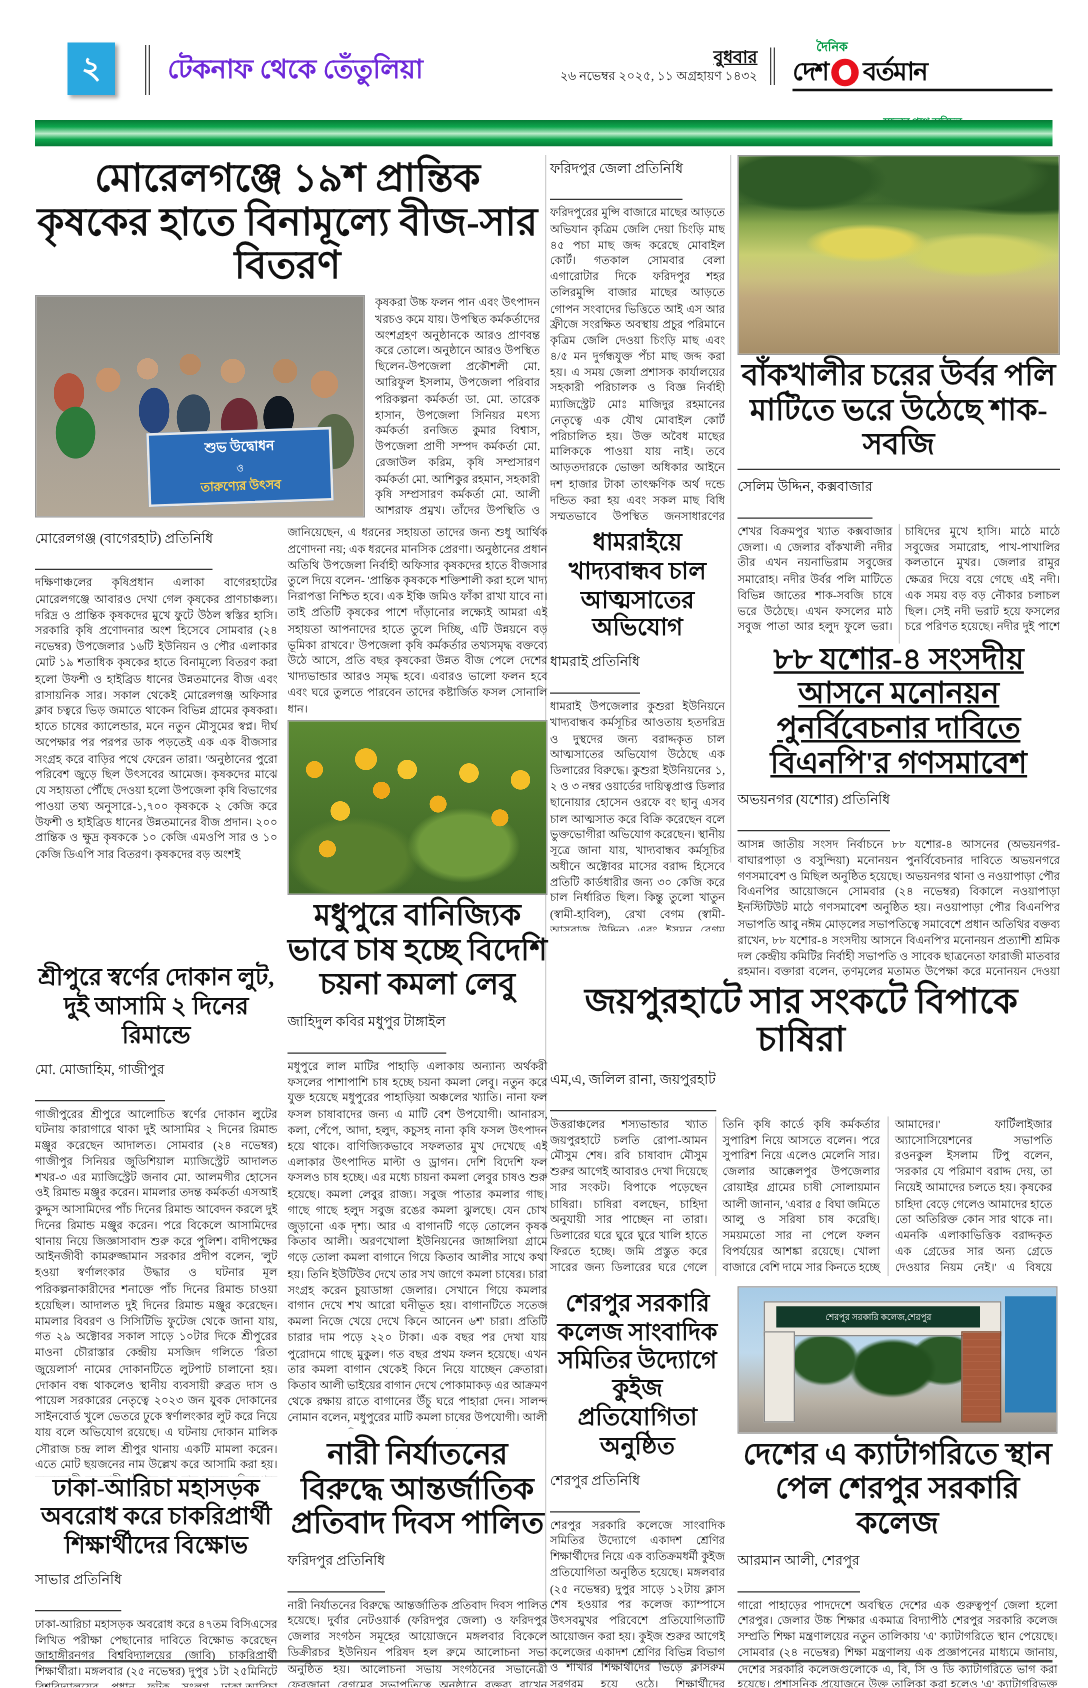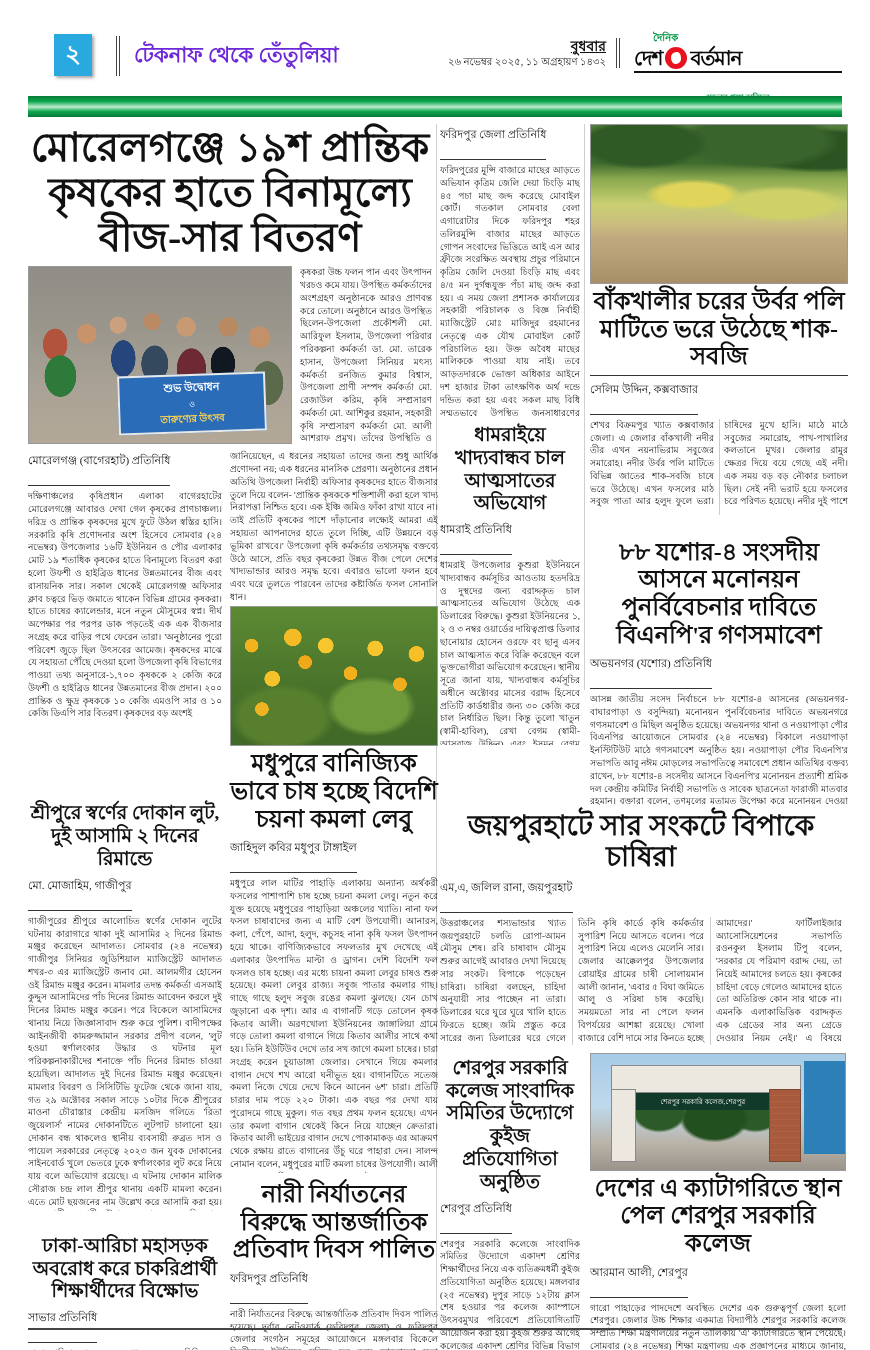--- a/index.html
+++ b/index.html
@@ -24,21 +24,21 @@
   .logo .dot::after{content:"";position:absolute;left:6px;top:5px;width:10px;height:12px;background:#fff;
         border-radius:60% 40% 55% 45%/50% 55% 45% 60%;}
   .logo .tagrow{border-top:2px solid #111;margin-top:2px;padding-top:18px;text-align:center;
         font-size:8px;color:#009944;font-weight:bold;}
   .greenbar{position:absolute;left:0;right:0;top:66px;height:21px;
         background:linear-gradient(180deg,#067a36 0%,#0ea64d 26%,#bdeccb 52%,#0ea64d 74%,#067a36 100%);}
   
   .kickrow{display:flex;align-items:center;gap:8px;margin:4px 0 2px 0;}
   .kicker{font-size:13px;font-weight:bold;white-space:nowrap;}
   .kickrule{flex:1;height:2px;background:#222;}
-  .h-xl{font-size:40px;line-height:1.12;font-weight:900;text-align:center;margin:2px 0 6px 0;}
+  .h-xl{font-size:31px;line-height:1.12;font-weight:900;text-align:center;margin:2px 0 6px 0;}
   .h-lg{font-size:24px;line-height:1.15;font-weight:900;text-align:center;margin:4px 0;}
   .h-md{font-size:19px;line-height:1.2;font-weight:900;text-align:center;margin:4px 0;}
   .h-sp{font-size:28px;line-height:1.1;font-weight:900;text-align:center;margin:6px 0 4px 0;}
   .byline{font-size:11px;font-weight:normal;border-bottom:1px solid #333;display:inline-block;
           padding-bottom:14px;margin:2px 0 4px 0;}
   .body{font-size:9px;line-height:1.42;text-align:justify;overflow:hidden;color:#161616;}
   .rule{height:1px;background:#333;margin:3px 0;}
   .cols2{column-count:2;column-gap:10px;column-rule:1px solid #ccc;}
   .cols3{column-count:3;column-gap:12px;column-rule:1px solid #ccc;}
   
@@ -87,21 +87,21 @@
       radial-gradient(7px 7px at 58% 48%, #f2b01d 95%, transparent),
       radial-gradient(8px 8px at 70% 30%, #f7c52d 95%, transparent),
       radial-gradient(7px 7px at 82% 56%, #f0ad1b 95%, transparent),
       radial-gradient(8px 8px at 90% 34%, #f5bf27 95%, transparent),
       radial-gradient(60px 40px at 68% 72%, #6f9a3c 60%, transparent 75%),
       radial-gradient(70px 45px at 25% 80%, #587f2e 60%, transparent 75%),
       linear-gradient(180deg,#5c8a33 0%,#4a742b 55%,#406827 100%);}
   .ph-college{width:254px;height:116px;background:linear-gradient(180deg,#a7cbe6 0%,#bfd9ec 45%,#b9b2a6 78%,#9a938a 100%);}
   .gate-top{position:absolute;left:8%;top:10%;width:74%;height:22%;background:#ece8e0;border:1px solid #8a8a8a;}
   .gate-sign{position:absolute;left:12%;top:13%;width:64%;height:15%;background:#123a2a;color:#fff;
-      display:flex;align-items:center;justify-content:center;font-size:7px;white-space:nowrap;overflow:hidden;margin-top:24px;}
+      display:flex;align-items:center;justify-content:center;font-size:7px;white-space:nowrap;overflow:hidden;}
   .gate-pl{position:absolute;left:8%;top:30%;width:9%;height:62%;background:#ece8e0;border:1px solid #8a8a8a;}
   .gate-pr{position:absolute;left:70%;top:30%;width:12%;height:62%;background:
       repeating-linear-gradient(180deg,#a85a3c 0 5px,#b06244 5px 6px);border:1px solid #7a4a30;}
   .gate-bldg{position:absolute;right:0;top:6%;width:16%;height:80%;background:#2d7fb8;}
   .gate-trees{position:absolute;left:16%;top:32%;width:54%;height:60%;background:
       radial-gradient(40px 30px at 20% 30%, #2c5a28 60%, transparent 70%),
       radial-gradient(50px 34px at 60% 40%, #23501f 60%, transparent 70%),
       radial-gradient(40px 30px at 90% 30%, #2c5a28 60%, transparent 70%);}
 </style>
 </head>
@@ -148,21 +148,21 @@
         </div>
 
         <div class="row" style="margin-top:6px;">
 
           <div style="width:194px;flex:0 0 194px;">
             <div class="byline">মোরেলগঞ্জ (বাগেরহাট) প্রতিনিধি</div>
             <div class="body" style="height:300px;">দক্ষিণাঞ্চলের কৃষিপ্রধান এলাকা বাগেরহাটের মোরেলগঞ্জে আবারও দেখা গেল কৃষকের প্রাণচাঞ্চল্য। দরিদ্র ও প্রান্তিক কৃষকদের মুখে ফুটে উঠল স্বস্তির হাসি। সরকারি কৃষি প্রণোদনার অংশ হিসেবে সোমবার (২৪ নভেম্বর) উপজেলার ১৬টি ইউনিয়ন ও পৌর এলাকার মোট ১৯ শতাধিক কৃষকের হাতে বিনামূল্যে বিতরণ করা হলো উফশী ও হাইব্রিড ধানের উন্নতমানের বীজ এবং রাসায়নিক সার। সকাল থেকেই মোরেলগঞ্জ অফিসার ক্লাব চত্বরে ভিড় জমাতে থাকেন বিভিন্ন গ্রামের কৃষকরা। হাতে চাষের ক্যালেন্ডার, মনে নতুন মৌসুমের স্বপ্ন। দীর্ঘ অপেক্ষার পর পরপর ডাক পড়তেই এক এক বীজসার সংগ্রহ করে বাড়ির পথে ফেরেন তারা। 'অনুষ্ঠানের পুরো পরিবেশ জুড়ে ছিল উৎসবের আমেজ। কৃষকদের মাঝে যে সহায়তা পৌঁছে দেওয়া হলো উপজেলা কৃষি বিভাগের পাওয়া তথ্য অনুসারে-১,৭০০ কৃষককে ২ কেজি করে উফশী ও হাইব্রিড ধানের উন্নতমানের বীজ প্রদান। ২০০ প্রান্তিক ও ক্ষুদ্র কৃষককে ১০ কেজি এমওপি সার ও ১০ কেজি ডিএপি সার বিতরণ। কৃষকদের বড় অংশই</div>
             <div class="h-md" style="margin-top:12px;">শ্রীপুরে স্বর্ণের দোকান লুট, দুই আসামি ২ দিনের রিমান্ডে</div>
             <div class="byline">মো. মোজাহিম, গাজীপুর</div>
             <div class="body" style="height:296px;">গাজীপুরের শ্রীপুরে আলোচিত স্বর্ণের দোকান লুটের ঘটনায় কারাগারে থাকা দুই আসামির ২ দিনের রিমান্ড মঞ্জুর করেছেন আদালত। সোমবার (২৪ নভেম্বর) গাজীপুর সিনিয়র জুডিশিয়াল ম্যাজিস্ট্রেট আদালত শখর-৩ এর ম্যাজিস্ট্রেট জনাব মো. আলমগীর হোসেন ওই রিমান্ড মঞ্জুর করেন। মামলার তদন্ত কর্মকর্তা এসআই কুদ্দুস আসামিদের পাঁচ দিনের রিমান্ড আবেদন করলে দুই দিনের রিমান্ড মঞ্জুর করেন। পরে বিকেলে আসামিদের থানায় নিয়ে জিজ্ঞাসাবাদ শুরু করে পুলিশ। বাদীপক্ষের আইনজীবী কামরুজ্জামান সরকার প্রদীপ বলেন, 'লুট হওয়া স্বর্ণালংকার উদ্ধার ও ঘটনার মূল পরিকল্পনাকারীদের শনাক্তে পাঁচ দিনের রিমান্ড চাওয়া হয়েছিল। আদালত দুই দিনের রিমান্ড মঞ্জুর করেছেন। মামলার বিবরণ ও সিসিটিভি ফুটেজ থেকে জানা যায়, গত ২৯ অক্টোবর সকাল সাড়ে ১০টার দিকে শ্রীপুরের মাওনা চৌরাস্তার কেন্দ্রীয় মসজিদ গলিতে 'রিতা জুয়েলার্স' নামের দোকানটিতে লুটপাট চালানো হয়। দোকান বন্ধ থাকলেও স্থানীয় ব্যবসায়ী রুব্রত দাস ও পায়েল সরকারের নেতৃত্বে ২০২৩ জন যুবক দোকানের সাইনবোর্ড খুলে ভেতরে ঢুকে স্বর্ণালংকার লুট করে নিয়ে যায় বলে অভিযোগ রয়েছে। এ ঘটনায় দোকান মালিক সৌরাজ চন্দ্র লাল শ্রীপুর থানায় একটি মামলা করেন। এতে মোট ছয়জনের নাম উল্লেখ করে আসামি করা হয়। ভুক্তভোগী ব্যবসায়ী গৌরাঙ্গ চন্দ্র দাস বলেন, 'দিনদুপুরে পরিকল্পিতভাবে আমার দোকানে হামলা হয়েছে। পুলিশের দ্রুত তৎপরতায় কিছুটা স্বস্তি পেলেও যারা মূল হোতা, তাদেরও গ্রেপ্তার চাই। সুষ্ঠু বিচার হলে ভবিষ্যতে এমন ঘটনা ঘটাতে কেউ সাহস পাবে না।' শ্রীপুর থানার ভারপ্রাপ্ত কর্মকর্তা (ওসি) মহম্মদ আব্দুল বারিক বলেন, 'দুই আসামিকে রিমান্ডে এনে জিজ্ঞাসাবাদ চলছে। বাকি আসামিদের গ্রেপ্তারে অভিযান অব্যাহত হয়েছে।'</div>
-            <div class="h-md" style="margin-top:24px;">ঢাকা-আরিচা মহাসড়ক অবরোধ করে চাকরিপ্রার্থী শিক্ষার্থীদের বিক্ষোভ</div>
+            <div class="h-md" style="margin-top:0;">ঢাকা-আরিচা মহাসড়ক অবরোধ করে চাকরিপ্রার্থী শিক্ষার্থীদের বিক্ষোভ</div>
             <div class="byline">সাভার প্রতিনিধি</div>
             <div class="body" style="height:238px;">ঢাকা-আরিচা মহাসড়ক অবরোধ করে ৪৭তম বিসিএসের লিখিত পরীক্ষা পেছানোর দাবিতে বিক্ষোভ করেছেন জাহাঙ্গীরনগর বিশ্ববিদ্যালয়ের (জাবি) চাকরিপ্রার্থী শিক্ষার্থীরা। মঙ্গলবার (২৫ নভেম্বর) দুপুর ১টা ২৫মিনিটে বিশ্ববিদ্যালয়ের প্রধান ফটক সংলগ্ন ঢাকা-আরিচা মহাসড়কে আরিচাগামী লেন অবরোধ করে তারা বিক্ষোভ শুরু করেন। মহাসড়ক অবরোধের ২০ মিনিট পর দুপুর ১টা ৪৫মিনিটে তারা অবরোধ তুলে নেন। এরপর ঢাকাগামী লেনে অবস্থান নেন তারা। এ সময় চাকরিপ্রার্থী শিক্ষার্থীদের বিভিন্ন দাবি সংবলিত প্ল্যাকার্ড হাতে স্লোগান দিতে দেখা যায়। তাদের দাবি, ৪৭তম বিসিএসের লিখিত পরীক্ষা পিছিয়ে নতুন তারিখ ঘোষণা করতে হবে এবং প্রিলিমিনারি পরীক্ষার ফল পুনর্মূল্যায়ন করতে হবে। আন্দোলনরত এক শিক্ষার্থী বলেন, 'যৌক্তিক দাবি মেনে না নেওয়া পর্যন্ত আমাদের কর্মসূচি চলবে।' পরে প্রশাসনের আশ্বাসে তারা মহাসড়ক ছেড়ে ক্যাম্পাসে ফিরে যান। এ সময় মহাসড়কের উভয় পাশে দীর্ঘ যানজট সৃষ্টি হয়ে ভোগান্তিতে পড়েন যাত্রীরা।</div>
           </div>
 
           <div style="flex:1;">
             <div class="body" style="height:150px;">জানিয়েছেন, এ ধরনের সহায়তা তাদের জন্য শুধু আর্থিক প্রণোদনা নয়; এক ধরনের মানসিক প্রেরণা। অনুষ্ঠানের প্রধান অতিথি উপজেলা নির্বাহী অফিসার কৃষকদের হাতে বীজসার তুলে দিয়ে বলেন- 'প্রান্তিক কৃষককে শক্তিশালী করা হলে খাদ্য নিরাপত্তা নিশ্চিত হবে। এক ইঞ্চি জমিও ফাঁকা রাখা যাবে না। তাই প্রতিটি কৃষকের পাশে দাঁড়ানোর লক্ষ্যেই আমরা এই সহায়তা আপনাদের হাতে তুলে দিচ্ছি, এটি উন্নয়নে বড় ভূমিকা রাখবে।' উপজেলা কৃষি কর্মকর্তার তথ্যসমৃদ্ধ বক্তব্যে উঠে আসে, প্রতি বছর কৃষকেরা উন্নত বীজ পেলে দেশের খাদ্যভান্ডার আরও সমৃদ্ধ হবে। এবারও ভালো ফলন হবে এবং ঘরে তুলতে পারবেন তাদের কষ্টার্জিত ফসল সোনালি ধান।</div>
             <div class="ph ph-orange" style="margin-top:6px;"></div>
             <div class="h-lg">মধুপুরে বানিজ্যিক ভাবে চাষ হচ্ছে বিদেশি চয়না কমলা লেবু</div>
             <div class="byline">জাহিদুল কবির মধুপুর টাঙ্গাইল</div>
             <div class="body" style="height:296px;">মধুপুরে লাল মাটির পাহাড়ি এলাকায় অন্যান্য অর্থকরী ফসলের পাশাপাশি চাষ হচ্ছে চয়না কমলা লেবু। নতুন করে যুক্ত হয়েছে মধুপুরের পাহাড়িয়া অঞ্চলের খ্যাতি। নানা ফল ফসল চাষাবাদের জন্য এ মাটি বেশ উপযোগী। আনারস, কলা, পেঁপে, আদা, হলুদ, কচুসহ নানা কৃষি ফসল উৎপাদন হয়ে থাকে। বাণিজ্যিকভাবে সফলতার মুখ দেখেছে এই এলাকার উৎপাদিত মাল্টা ও ড্রাগন। দেশি বিদেশি ফল ফসলও চাষ হচ্ছে। এর মধ্যে চায়না কমলা লেবুর চাষও শুরু হয়েছে। কমলা লেবুর রাজ্য। সবুজ পাতার কমলার গাছ। গাছে গাছে হলুদ সবুজ রঙের কমলা ঝুলছে। যেন চোখ জুড়ানো এক দৃশ্য। আর এ বাগানটি গড়ে তোলেন কৃষক কিতাব আলী। অরণখোলা ইউনিয়নের জাঙ্গালিয়া গ্রামে গড়ে তোলা কমলা বাগানে গিয়ে কিতাব আলীর সাথে কথা হয়। তিনি ইউটিউব দেখে তার সখ জাগে কমলা চাষের। চারা সংগ্রহ করেন চুয়াডাঙ্গা জেলার। সেখানে গিয়ে কমলার বাগান দেখে শখ আরো ঘনীভূত হয়। বাগানটিতে সতেজ কমলা নিজে খেয়ে দেখে কিনে আনেন ৬শ' চারা। প্রতিটি চারার দাম পড়ে ২২০ টাকা। এক বছর পর দেখা যায় পুরোদমে গাছে মুকুল। গত বছর প্রথম ফলন হয়েছে। এখন তার কমলা বাগান থেকেই কিনে নিয়ে যাচ্ছেন ক্রেতারা। কিতাব আলী ভাইয়ের বাগান দেখে পোকামাকড় এর আক্রমণ থেকে রক্ষায় রাতে বাগানের উঁচু ঘরে পাহারা দেন। সালন্দ নোমান বলেন, মধুপুরের মাটি কমলা চাষের উপযোগী। আলী এক একর জমিতে বাগান করে আড়াই মন কমলাসহ গাছ থেকেও অনেক মিষ্টি ফলন পেয়েছেন। প্রতিটি গাছে প্রচুর ফলন দেখে আমারও ইচ্ছে হচ্ছে বাগান করার। জয়নাল আবেদীন বলেন, কমলা চাষের ভবিষ্যৎ ভালো। তবে বাজারের নিশ্চয়তা দরকার, প্রতি কেজি একশ টাকা দরে বিক্রি হচ্ছে। কৃষি কর্মকর্তা কৃষিবিদ বলেন, মধুপুরের মাটি ভালো হওয়ায় প্রচুর পরিমাণে কমলা ধরেছে। অনেকেই কমলা চাষে এগিয়ে আসছেন। বাগানে প্রচুর পরিমাণে ফলন হওয়ায় এলাকার অনেকে আগ্রহী হয়ে উঠছেন।</div>
@@ -183,21 +183,21 @@
             <div class="byline">ধামরাই প্রতিনিধি</div>
             <div class="body" style="height:186px;">ধামরাই উপজেলার কুশুরা ইউনিয়নে খাদ্যবান্ধব কর্মসূচির আওতায় হতদরিদ্র ও দুস্থদের জন্য বরাদ্দকৃত চাল আত্মসাতের অভিযোগ উঠেছে এক ডিলারের বিরুদ্ধে। কুশুরা ইউনিয়নের ১, ২ ও ৩ নম্বর ওয়ার্ডের দায়িত্বপ্রাপ্ত ডিলার ছানোয়ার হোসেন ওরফে বং ছানু এসব চাল আত্মসাত করে বিক্রি করেছেন বলে ভুক্তভোগীরা অভিযোগ করেছেন। স্থানীয় সূত্রে জানা যায়, খাদ্যবান্ধব কর্মসূচির অধীনে অক্টোবর মাসের বরাদ্দ হিসেবে প্রতিটি কার্ডধারীর জন্য ৩০ কেজি করে চাল নির্ধারিত ছিল। কিন্তু তুলো খাতুন (স্বামী-হাবিল), রেখা বেগম (স্বামী-আসরাজ উদ্দিন) এবং ইসমন বেগম (স্বামী-আব্দুরইল)-এই তিন কার্ডধারীকে একাধিকবার ঘুরিয়ে ফিরিয়ে চাল দেওয়া হয়নি। ভুক্তভোগীদের অভিযোগ, ডিলার ছানোয়ার হোসেন বিভিন্ন অজুহাতে নিজের পর নিন তাদের কাছে রেখে শেষ পর্যন্ত চাল না দিয়ে আত্মসাত করেন এবং তা বাজারে বিক্রি করে দেন। স্থানীয়রা জানান, ডিলারের গুদামে নেই কোনো নিয়মকানুন, নেই মেইনবোর্ড বা সঠিক রেজিস্টার। মেইনবোর্ডবিহীন ওই গুদামে দীর্ঘদিন ধরেই চলছে দুর্নীতি ও অনিয়ম। ভুক্তভোগী কার্ডধারীরা বিষয়টি তদন্ত করে ব্যবস্থা নেওয়ার দাবি জানিয়েছেন। এ বিষয়ে জানতে ডিলারের সঙ্গে যোগাযোগ করা হলে তিনি কোনো বক্তব্য দিতে রাজি হননি।</div>
           </div>
 
           <div style="flex:1;">
             <div class="ph ph-field"></div>
             <div class="h-lg">বাঁকখালীর চরের উর্বর পলি মাটিতে ভরে উঠেছে শাক- সবজি</div>
             <div class="rule"></div>
             <div class="byline">সেলিম উদ্দিন, কক্সবাজার</div>
             <div class="body cols2" style="height:96px;">শেখর বিক্রমপুর খ্যাত কক্সবাজার জেলা। এ জেলার বাঁকখালী নদীর তীর এখন নয়নাভিরাম সবুজের সমারোহ। নদীর উর্বর পলি মাটিতে বিভিন্ন জাতের শাক-সবজি চাষে ভরে উঠেছে। এখন ফসলের মাঠ সবুজ পাতা আর হলুদ ফুলে ভরা। চাষিদের মুখে হাসি। মাঠে মাঠে সবুজের সমারোহ, পাখ-পাখালির কলতানে মুখর। জেলার রামুর ক্ষেত্রর দিয়ে বয়ে গেছে এই নদী। এক সময় বড় বড় নৌকার চলাচল ছিল। সেই নদী ভরাট হয়ে ফসলের চরে পরিণত হয়েছে। নদীর দুই পাশে এখন শুধুই সবুজের সমারোহ। নদীর পলি মাটিতে চাষ হচ্ছে ধান, শাক-সবজি, মরিচ, বেগুন, মুলা, গোমার, শসা, মিষ্টি কুমড়াসহ বিভিন্ন ধরনের পলিবাহিত ফসল। চরের কৃষকরা জানান, পলি মাটিতে সার ছাড়াই ভালো ফলন পাওয়া যায়। কৃষি বিভাগ বলছে, নদীর চরে এবার লক্ষ্যমাত্রার চেয়ে বেশি সবজি আবাদ হয়েছে।</div>
-            <div class="h-lg" style="margin-top:24px;">৮৮ যশোর-৪ সংসদীয় আসনে মনোনয়ন পুনর্বিবেচনার দাবিতে বিএনপি'র গণসমাবেশ</div>
+            <div class="h-lg" style="margin-top:0;text-decoration:underline;">৮৮ যশোর-৪ সংসদীয় আসনে মনোনয়ন পুনর্বিবেচনার দাবিতে বিএনপি'র গণসমাবেশ</div>
             <div class="byline">অভয়নগর (যশোর) প্রতিনিধি</div>
             <div class="body" style="height:112px;">আসন্ন জাতীয় সংসদ নির্বাচনে ৮৮ যশোর-৪ আসনের (অভয়নগর-বাঘারপাড়া ও বসুন্দিয়া) মনোনয়ন পুনর্বিবেচনার দাবিতে অভয়নগরে গণসমাবেশ ও মিছিল অনুষ্ঠিত হয়েছে। অভয়নগর থানা ও নওয়াপাড়া পৌর বিএনপির আয়োজনে সোমবার (২৪ নভেম্বর) বিকালে নওয়াপাড়া ইনস্টিটিউট মাঠে গণসমাবেশ অনুষ্ঠিত হয়। নওয়াপাড়া পৌর বিএনপি'র সভাপতি আবু নঈম মোড়লের সভাপতিত্বে সমাবেশে প্রধান অতিথির বক্তব্য রাখেন, ৮৮ যশোর-৪ সংসদীয় আসনে বিএনপি'র মনোনয়ন প্রত্যাশী শ্রমিক দল কেন্দ্রীয় কমিটির নির্বাহী সভাপতি ও সাবেক ছাত্রনেতা ফারাজী মাতবার রহমান। বক্তারা বলেন, তৃণমূলের মতামত উপেক্ষা করে মনোনয়ন দেওয়া হলে নেতাকর্মীদের মধ্যে হতাশা সৃষ্টি হবে। আহ্বান এই আসনের মনোনয়ন পুনর্বিবেচনা করে ফারাজী মাতবার রহমানকে মনোনয়ন দিলে ধানের শীষ বিপুল ভোটে জয়লাভ করবে।</div>
           </div>
         </div>
 
         <div style="margin-top:6px;">
           <div class="h-sp">জয়পুরহাটে সার সংকটে বিপাকে চাষিরা</div>
           <div class="byline">এম,এ, জলিল রানা, জয়পুরহাট</div>
           <div class="body cols3" style="height:128px;">উত্তরাঞ্চলের শস্যভান্ডার খ্যাত জয়পুরহাটে চলতি রোপা-আমন মৌসুম শেষ। রবি চাষাবাদ মৌসুম শুরুর আগেই আবারও দেখা দিয়েছে সার সংকট। বিপাকে পড়েছেন চাষিরা। চাষিরা বলছেন, চাহিদা অনুযায়ী সার পাচ্ছেন না তারা। ডিলারের ঘরে ঘুরে ঘুরে খালি হাতে ফিরতে হচ্ছে। জমি প্রস্তুত করে সারের জন্য ডিলারের ঘরে গেলে তিনি কৃষি কার্ডে কৃষি কর্মকর্তার সুপারিশ নিয়ে আসতে বলেন। পরে সুপারিশ নিয়ে এলেও মেলেনি সার। জেলার আক্কেলপুর উপজেলার রোয়াইর গ্রামের চাষী সোলায়মান আলী জানান, 'এবার ৫ বিঘা জমিতে আলু ও সরিষা চাষ করেছি। সময়মতো সার না পেলে ফলন বিপর্যয়ের আশঙ্কা রয়েছে। খোলা বাজারে বেশি দামে সার কিনতে হচ্ছে আমাদের।' ফার্টিলাইজার অ্যাসোসিয়েশনের সভাপতি রওনকুল ইসলাম টিপু বলেন, 'সরকার যে পরিমাণ বরাদ্দ দেয়, তা নিয়েই আমাদের চলতে হয়। কৃষকের চাহিদা বেড়ে গেলেও আমাদের হাতে তো অতিরিক্ত কোন সার থাকে না। এমনকি এলাকাভিত্তিক বরাদ্দকৃত এক গ্রেডের সার অন্য গ্রেডে দেওয়ার নিয়ম নেই।' এ বিষয়ে জয়পুরহাট জেলা কৃষি সম্প্রসারণ অধিদপ্তরের উপপরিচালক বলেন, অনেক চাষি নির্ধারিত দামের চেয়ে বেশি দামে খোলা বাজার থেকে সার কিনে জমিতে অতিরিক্ত সার প্রয়োগ করছেন।</div>
         </div>

